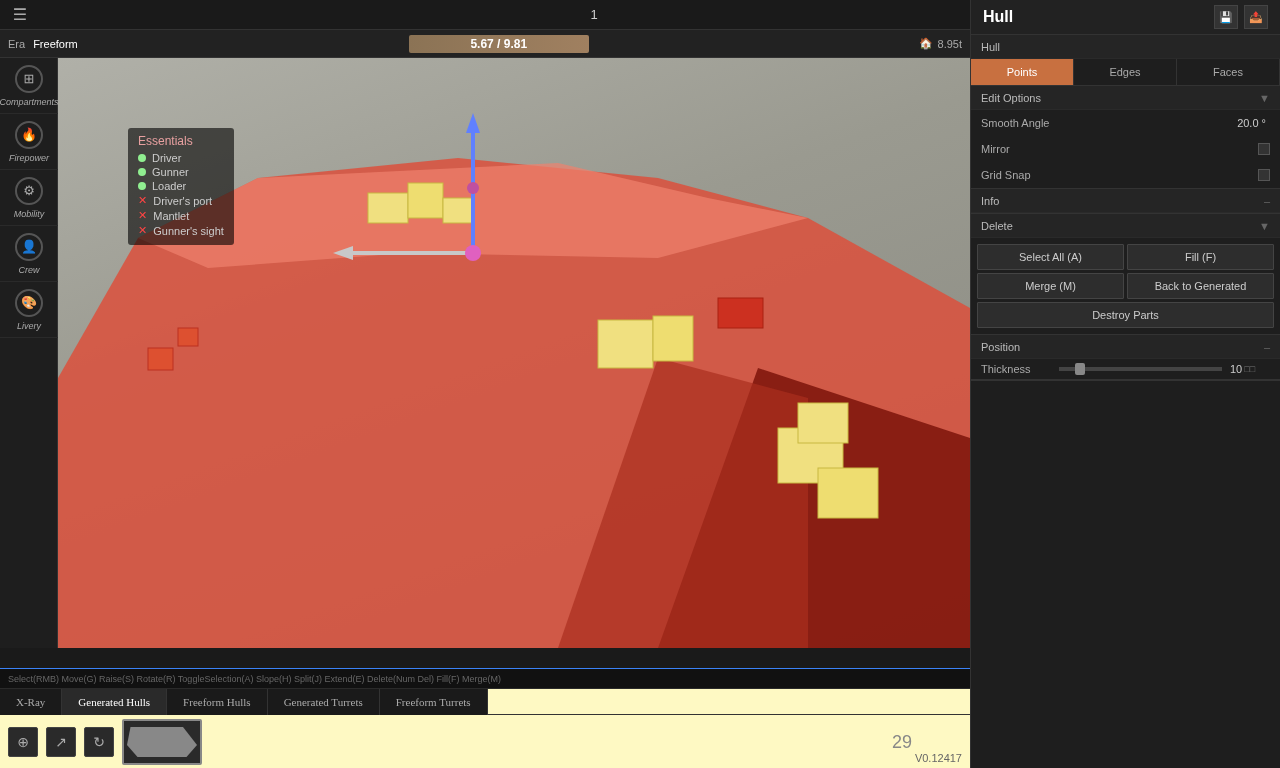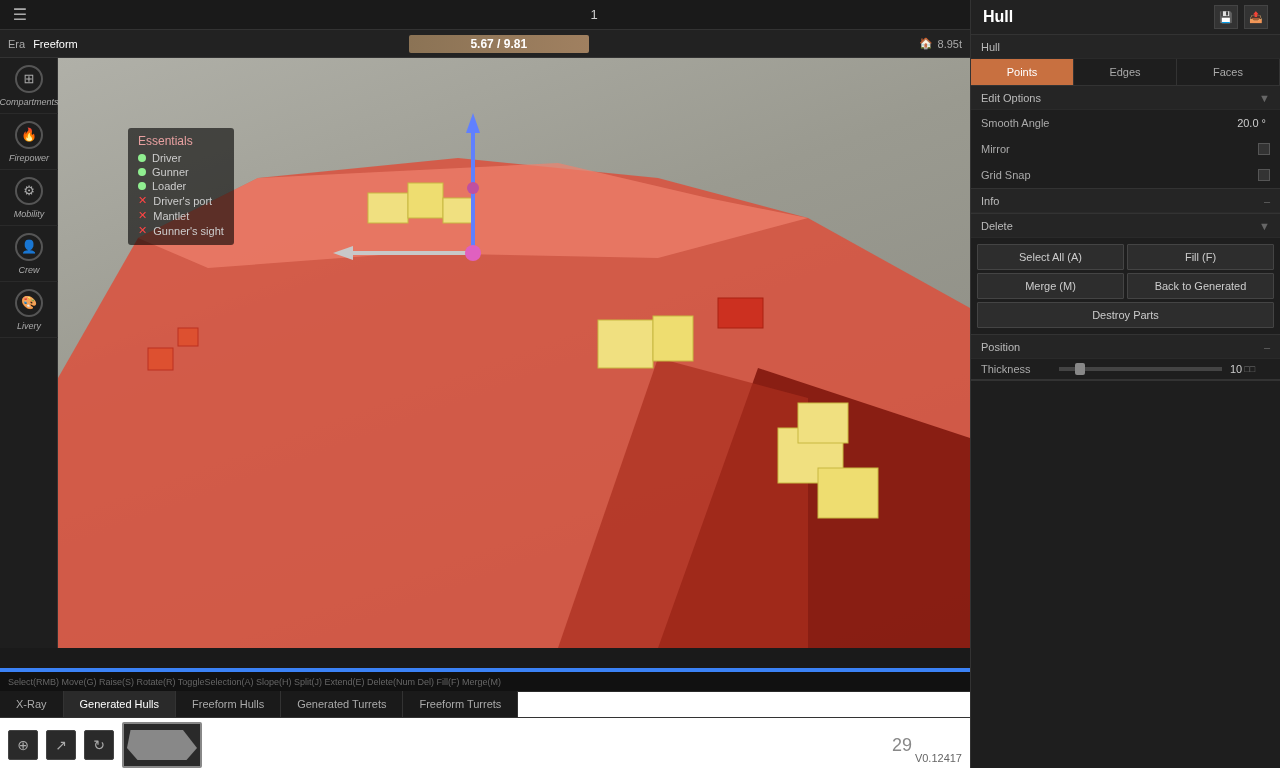--- a/index.html
+++ b/index.html
@@ -55,28 +55,28 @@
 
     
     #viewport-bg {
       position: absolute; inset: 0;
       background: linear-gradient(160deg, #b0b0a8 0%, #9a9a90 40%, #888880 100%);
     }
 
     
     #bottom-controls {
       position: absolute; bottom: 0; left: 0; width: 970px; height: 100px;
-      background: #ffffff; border-top: 4px solid #3b82f6; z-index: 100;
+      background: #fef9c3; border-top: 1px solid #3b82f6; z-index: 100;
     }
     #shortcut-bar {
       height: 20px; background: #111; display: flex; align-items: center; padding: 0 8px;
       font-size: 9px; color: #666; border-bottom: 1px solid #2a2a2a;
     }
     #tab-bar {
-      height: 26px; display: flex; align-items: flex-end; border-bottom: 1px solid #333;
+      height: 26px; display: flex; align-items: center; border-bottom: 1px solid #333; font-family: Liberation Serif, serif;
     }
     .tab-btn { height: 26px; padding: 0 16px; font-size: 11px; cursor: pointer; display: flex; align-items: center; border-right: 1px solid #333; color: #aaa; background: #1a1a1a; }
     .tab-btn.active { background: #2a2a2a; color: #fff; }
     #hull-preview-area {
       height: 54px; display: flex; align-items: center; padding: 4px 8px; gap: 8px;
     }
     .tool-btn { width: 30px; height: 30px; background: #2a2a2a; border: 1px solid #444; display: flex; align-items: center; justify-content: center; color: #aaa; font-size: 14px; cursor: pointer; border-radius: 2px; }
     .hull-thumb { width: 80px; height: 46px; background: #2a2a2a; border: 2px solid #888; border-radius: 2px; display: flex; align-items: center; justify-content: center; }
     #version-badge { position: absolute; bottom: 4px; right: 8px; color: #666; font-size: 11px; }
 

